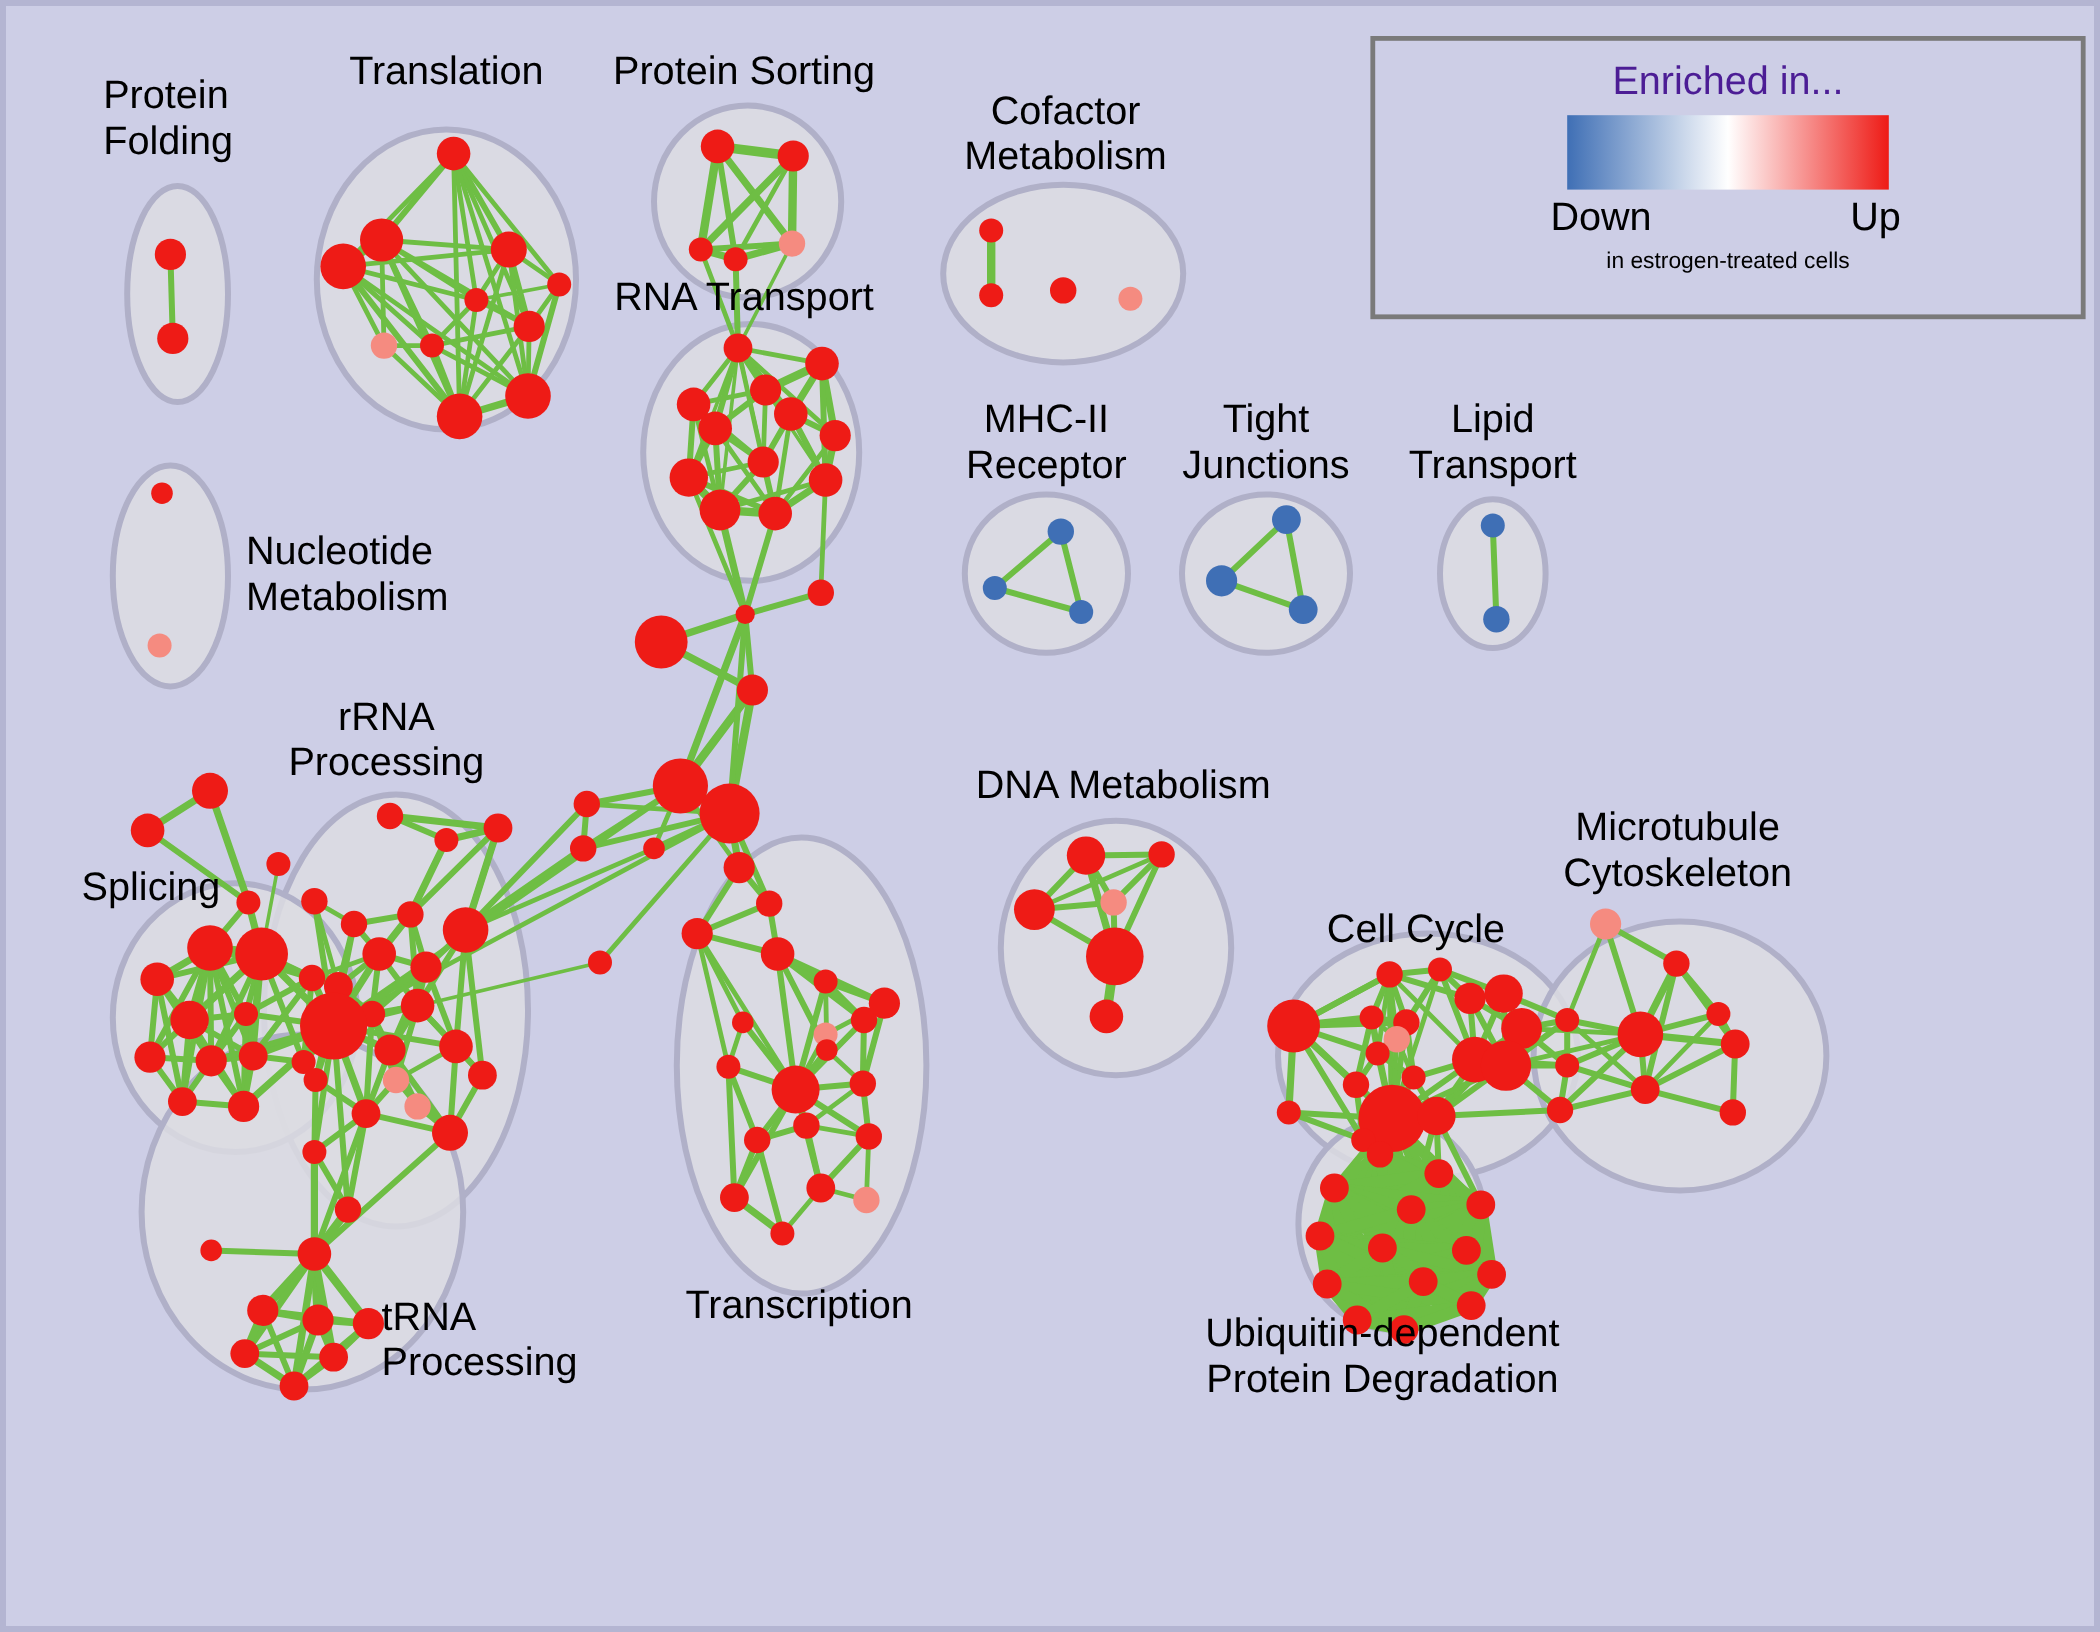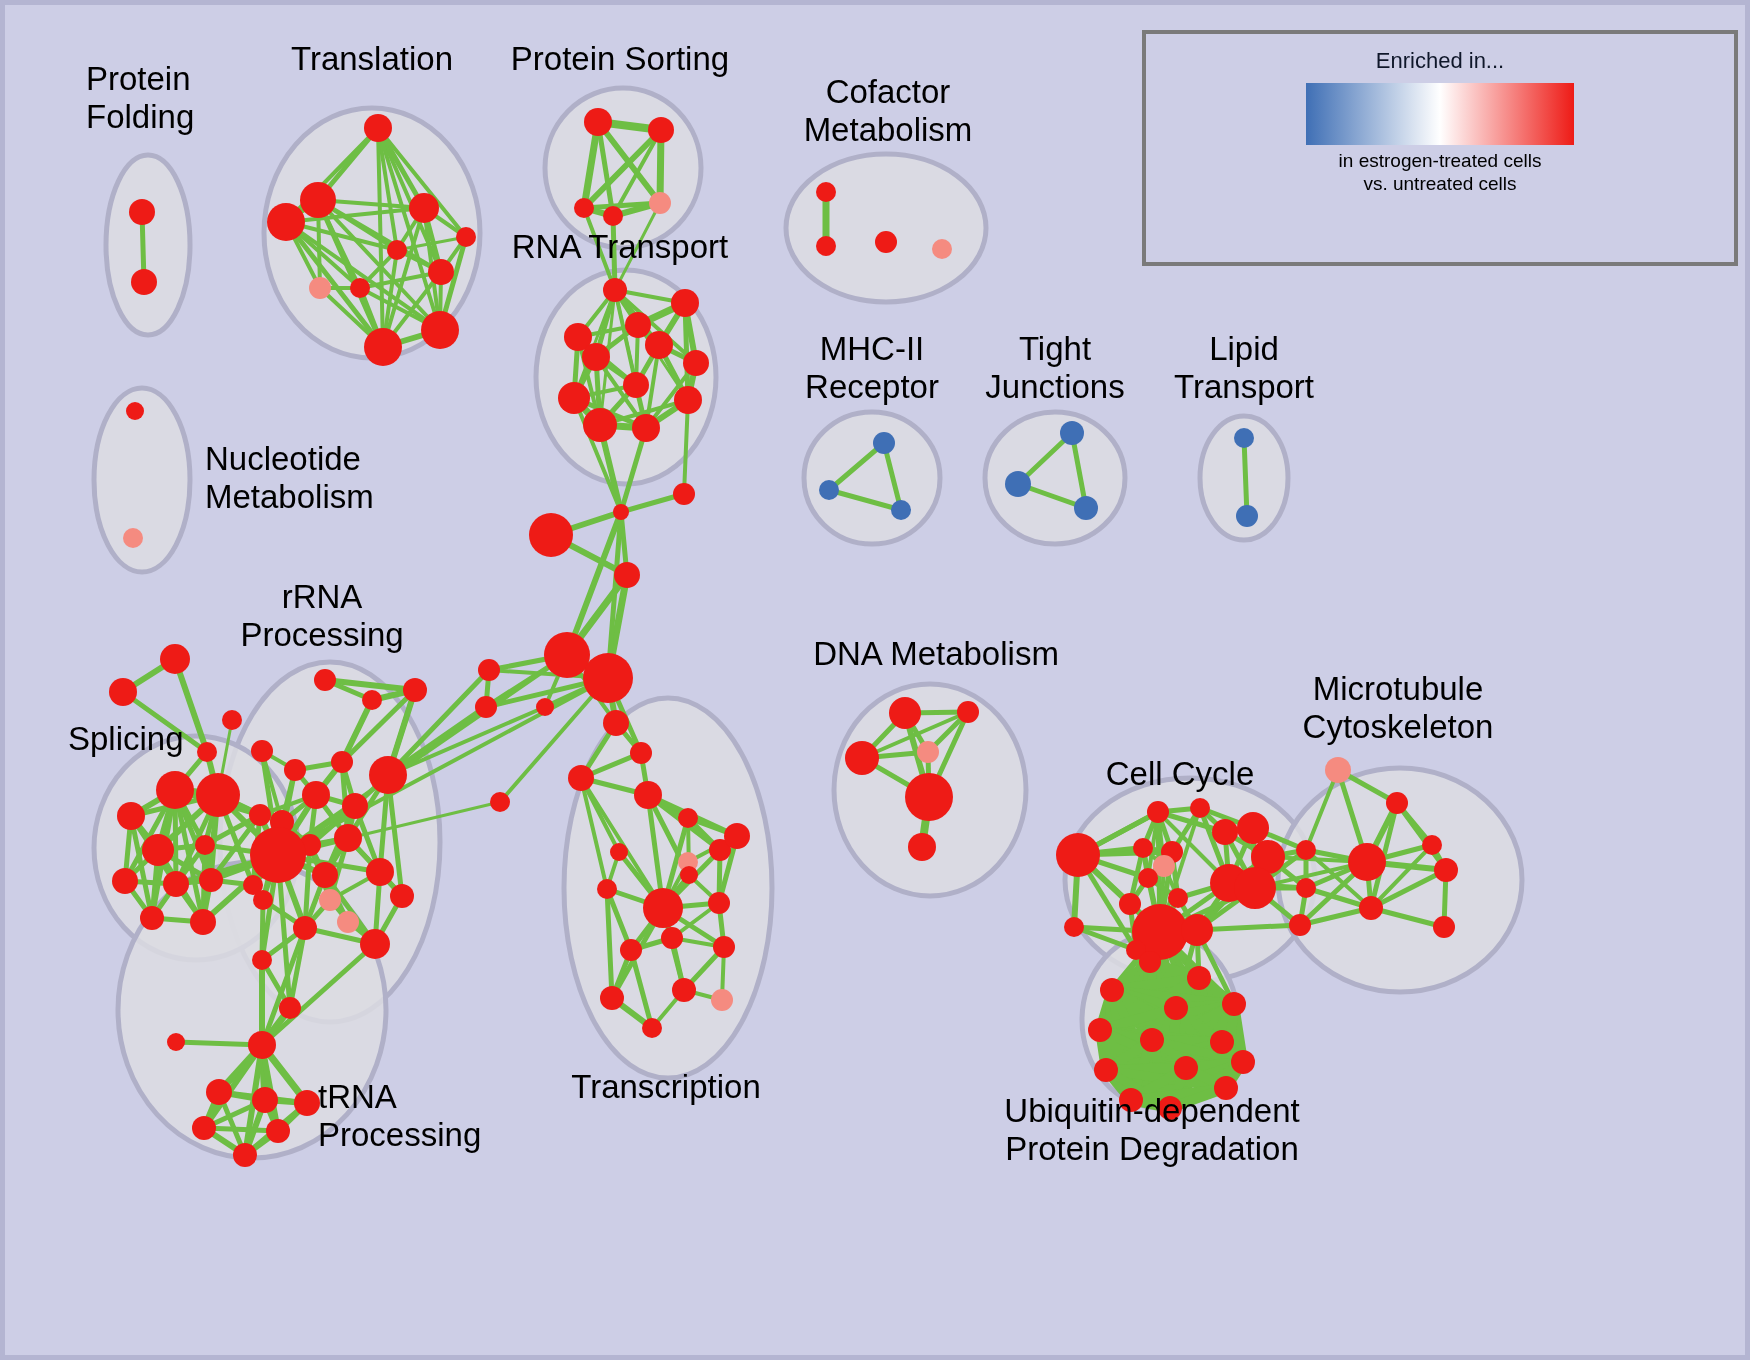--- a/index.html
+++ b/index.html
@@ -30,22 +30,22 @@
   .legend-box {
     position: absolute;
     box-sizing: border-box;
     border: 4px solid #7a7a7a;
     background: #cdcee6;
     text-align: center;
     padding: 10px 22px 16px 22px;
   }
   .legend-title {
     font-family: "Liberation Sans", sans-serif;
-    font-size: 22px;
-    color: #0f172a;
+    font-size: 33px;
+    color: #4c1d95;
     line-height: 1.15;
     margin: 4px 0 10px 0;
     white-space: nowrap;
   }
   .legend-bar {
     height: 62px;
     margin: 0 auto 4px auto;
     width: 268px;
     background: linear-gradient(to right,
         #3f6fb5 0%, #5e8bc6 14%, #9fc0dd 30%,
@@ -839,17 +839,20 @@
         <text x="936" y="665" text-anchor="middle" class="cluster-label"><tspan x="936" dy="0">DNA Metabolism</tspan></text>
         <text x="1180" y="785" text-anchor="middle" class="cluster-label"><tspan x="1180" dy="0">Cell Cycle</tspan></text>
         <text x="1398" y="700" text-anchor="middle" class="cluster-label"><tspan x="1398" dy="0">Microtubule</tspan><tspan x="1398" dy="38">Cytoskeleton</tspan></text>
         <text x="1152" y="1122" text-anchor="middle" class="cluster-label"><tspan x="1152" dy="0">Ubiquitin-dependent</tspan><tspan x="1152" dy="38">Protein Degradation</tspan></text>
       </g>
   </svg>
 
   <div class="legend-box" style="left: 1142px; top: 30px; width: 596px; height: 236px;">
     <div class="legend-title">Enriched in...</div>
     <div class="legend-bar" style="background: linear-gradient(to right, rgb(63, 111, 181) 0%, rgb(255, 255, 255) 50%, rgb(238, 27, 22) 100%);"></div>
+    <div class="legend-ends">
+      <span class="legend-down">Down</span>
+      <span class="legend-up">Up</span>
+    </div>
     <div class="legend-sub">in estrogen-treated cells</div>
-    <div class="legend-sub">vs. untreated cells</div>
   </div>
 
 </div>
 
 </body></html>

